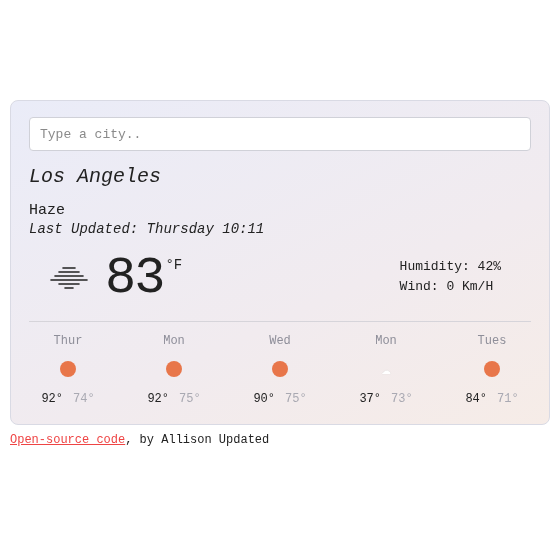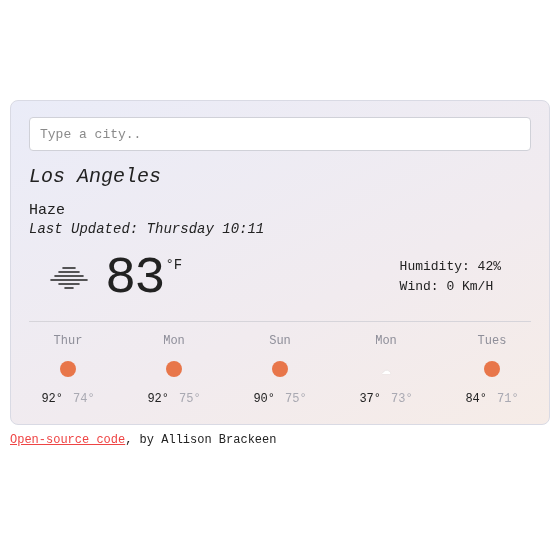--- a/index.html
+++ b/index.html
@@ -141,21 +141,21 @@
       <div class="temps"><span class="hi">92°</span><span class="lo">74°</span></div>
     </div>
     <div class="day">
       <div class="day-label">Mon</div>
       <div class="day-icon">
           <span class="sun"></span>
         </div>
       <div class="temps"><span class="hi">92°</span><span class="lo">75°</span></div>
     </div>
     <div class="day">
-      <div class="day-label">Sun</div>
+      <div class="day-label">Wed</div>
       <div class="day-icon">
           <span class="sun"></span>
         </div>
       <div class="temps"><span class="hi">90°</span><span class="lo">75°</span></div>
     </div>
     <div class="day">
       <div class="day-label">Mon</div>
       <div class="day-icon">
           <span class="cloud">☁</span>
         </div>
@@ -165,14 +165,14 @@
       <div class="day-label">Tues</div>
       <div class="day-icon">
           <span class="sun"></span>
         </div>
       <div class="temps"><span class="hi">84°</span><span class="lo">71°</span></div>
     </div>
   </div>
 </div>
 
 <div class="footer">
-  <a href="#">Open-source code</a><span>, by Allison Brackeen</span>
+  <a href="#">Open-source code</a><span>, by Allison Updated</span>
 </div>
 
 </body></html>

